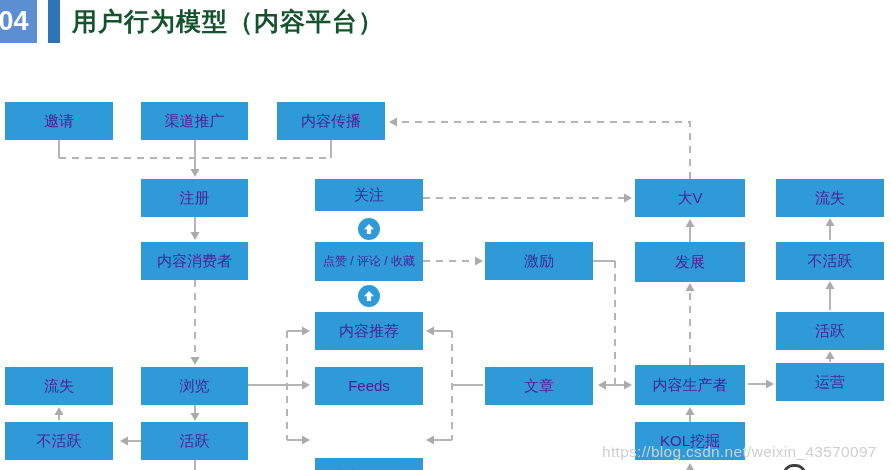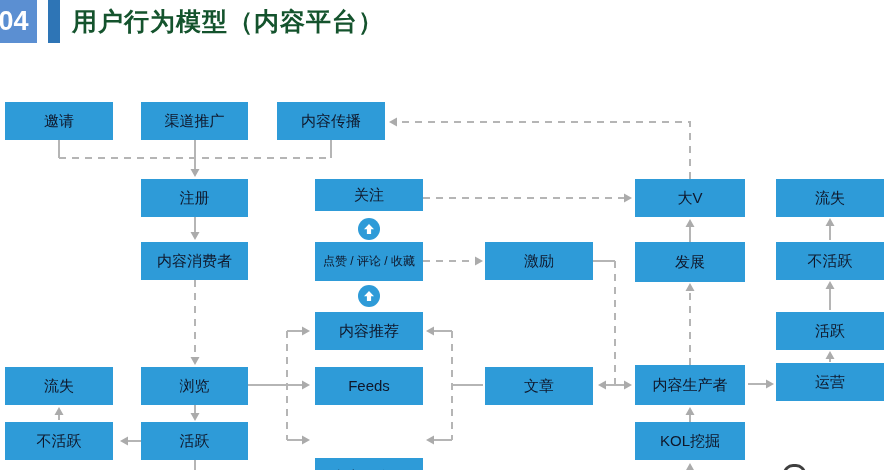--- a/index.html
+++ b/index.html
@@ -7,21 +7,21 @@
         font-family:Liberation Sans, sans-serif;}
   
   .num-box{position:absolute;left:-10px;top:0;width:47px;height:43px;background:#5B8FD2;
            color:#fff;font-size:27px;font-weight:bold;display:flex;align-items:center;justify-content:center;}
   .accent-bar{position:absolute;left:48px;top:0;width:12px;height:43px;background:#2E75B6;}
   .page-title{position:absolute;left:72px;top:0;height:43px;margin:0;display:flex;align-items:center;
               font-size:25px;font-weight:bold;color:#3B3B3B;letter-spacing:1px;}
   
   .diagram{position:absolute;left:0;top:0;width:891px;height:470px;}
   #edge-svg{position:absolute;left:0;top:0;z-index:0;}
-  .node{position:absolute;z-index:1;color:#0f172a;display:flex;align-items:center;justify-content:center;
+  .node{position:absolute;z-index:1;color:#4c1d95;display:flex;align-items:center;justify-content:center;
         text-align:center;font-size:15px;line-height:1.25;padding:0 4px;box-sizing:border-box;}
   .upicon{position:absolute;z-index:2;width:22px;height:22px;border-radius:50%;
           display:flex;align-items:center;justify-content:center;}
   .watermark{position:absolute;z-index:4;left:602px;top:443px;font-size:15.5px;color:#CFCFCF;
              letter-spacing:0.3px;white-space:nowrap;}
   .artifact{position:absolute;z-index:3;left:783px;top:464px;width:17px;height:10px;
             border:3px solid #3F3F3F;border-bottom:none;border-radius:10px 10px 0 0;}
 </style>
 </head>
 <body>
@@ -128,15 +128,16 @@
           </svg>
         </div>
         <div class="upicon" style="left: 358px; top: 285px; background: rgb(46, 155, 216);">
           <svg width="12" height="12" viewBox="0 0 12 12">
             <path d="M6 1 L11 6.3 H8.1 V11 H3.9 V6.3 H1 Z" fill="#ffffff"></path>
           </svg>
         </div>
       </div>
   </div>
 
+  <div class="watermark">https://blog.csdn.net/weixin_43570097</div>
   <div class="artifact"></div>
 
 </div>
 
 </body></html>

